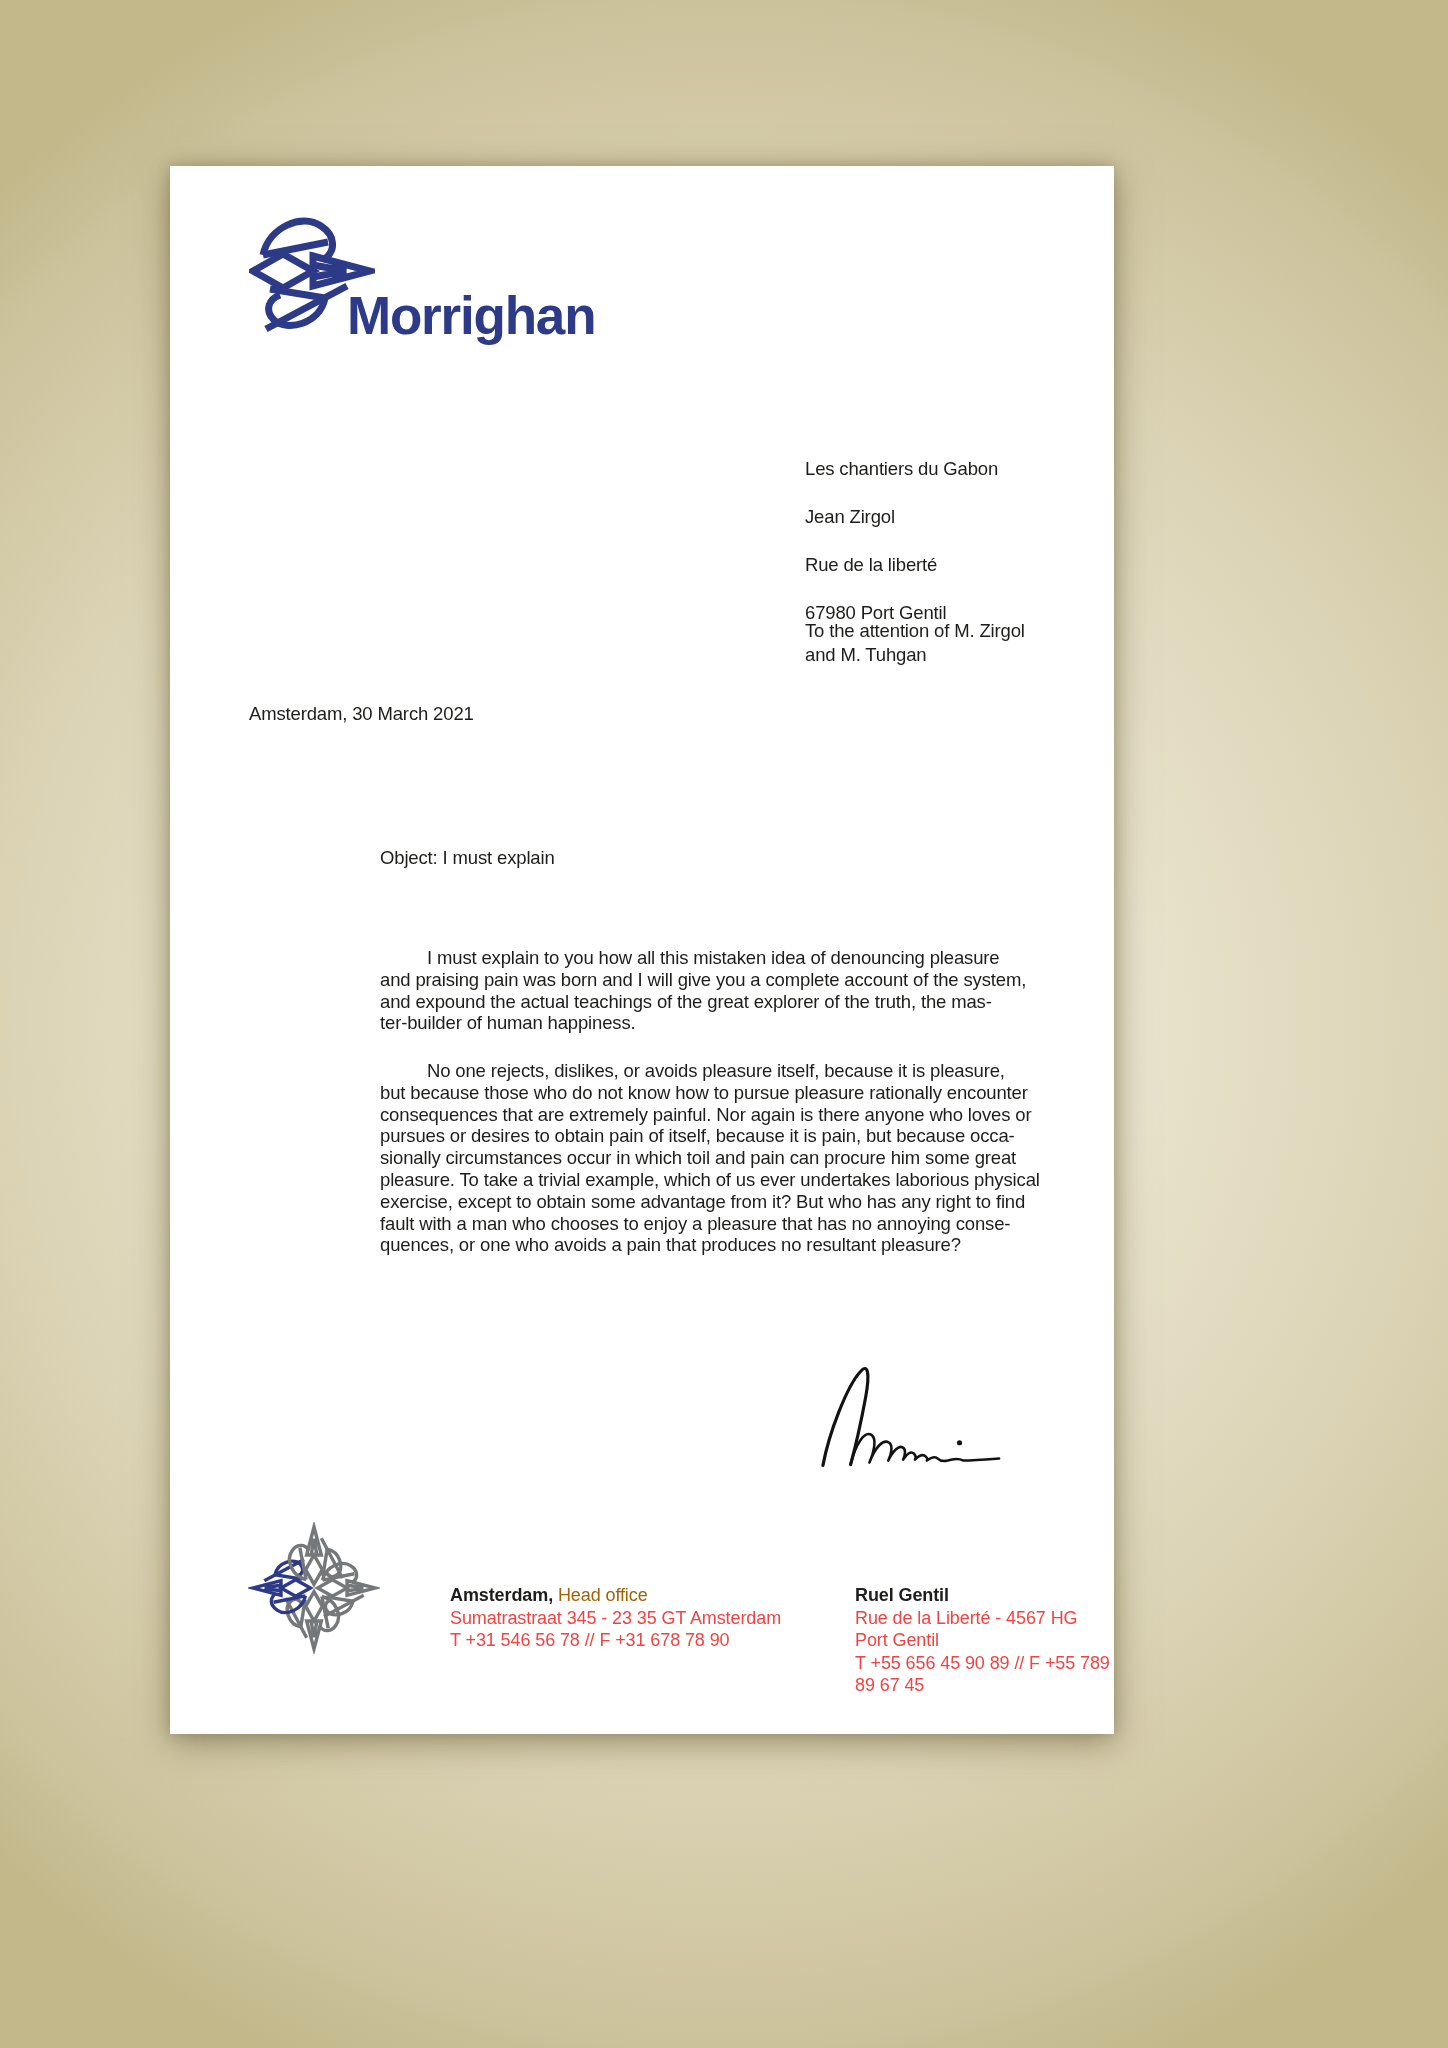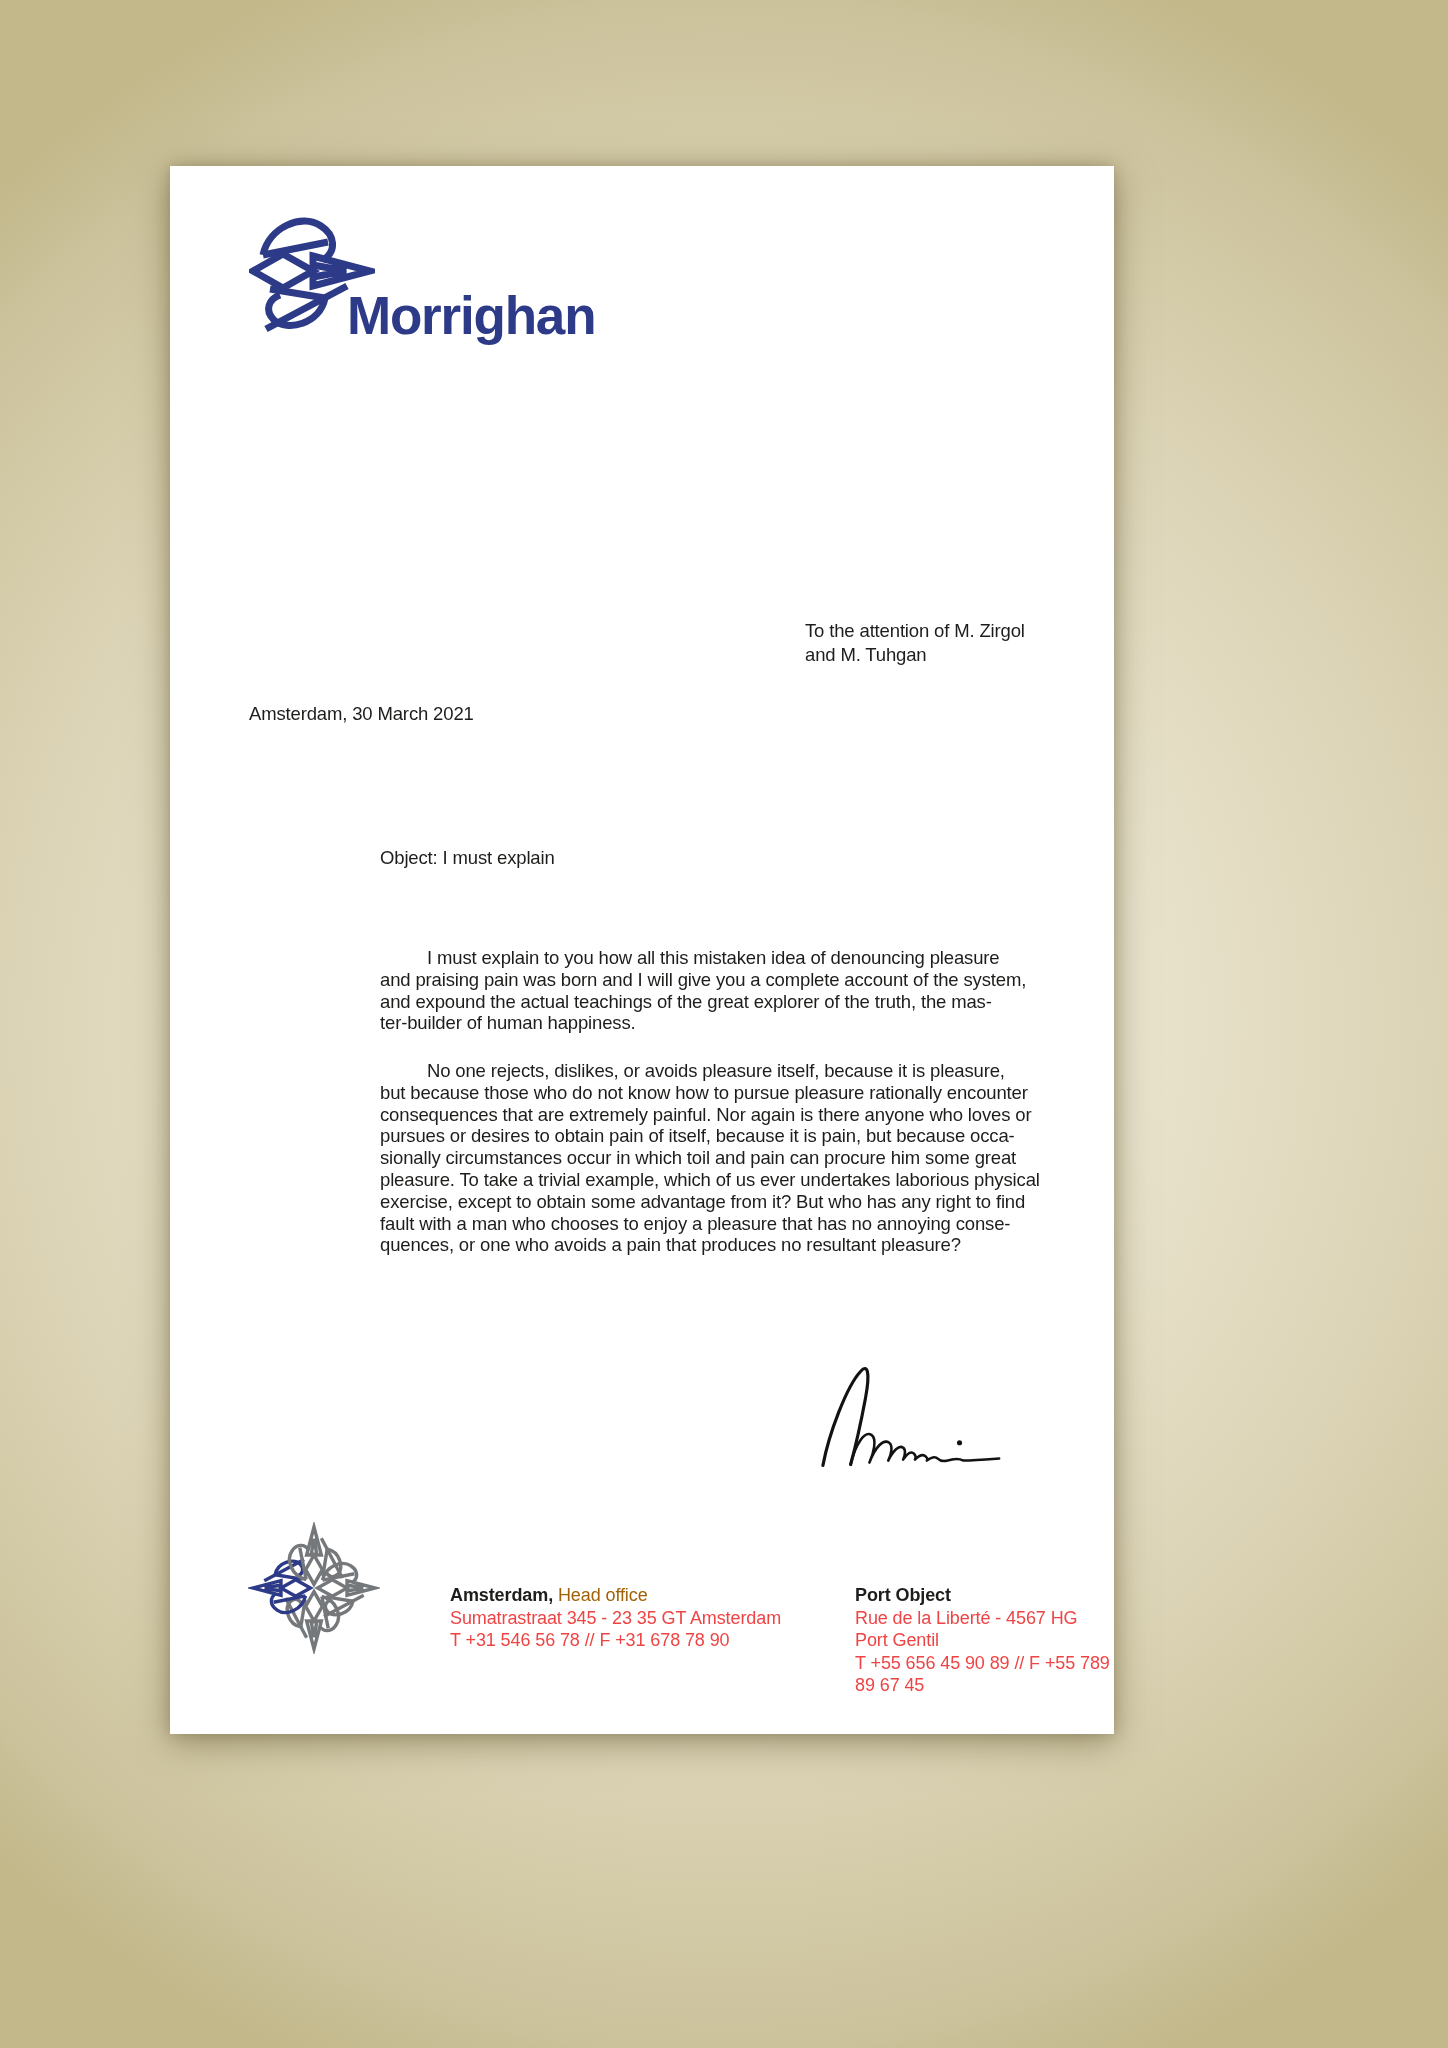--- a/index.html
+++ b/index.html
@@ -49,20 +49,26 @@
         <path d="M76,90 C71,116 38,124 25,112 C15,102 20,91 31,87"></path>
         <path d="M21,81 L76,90"></path>
         <path d="M17,121 L98,78"></path>
       </g>
     </defs>
     <use href="#mm" style="color:#2d3a87"></use>
   </svg>
 
   <div class="abs wordmark" style="left:177px; top:123px;">Morrighan</div>
 
+  <div class="abs txt" style="left:635px; top:267px; line-height:24px;">
+    <div>Les chantiers du Gabon</div>
+    <div>Jean Zirgol</div>
+    <div>Rue de la liberté</div>
+    <div>67980 Port Gentil</div>
+  </div>
 
   <div class="abs txt" style="left:635px; top:453px;">To the attention of M. Zirgol
 and M. Tuhgan</div>
 
   <div class="abs txt dateline" style="left:79px; top:536px;">Amsterdam, 30 March 2021</div>
 
 
   <div class="abs txt" style="left:210px; top:680px;">Object: I must explain</div>
 
   <div class="abs txt body-par indent" style="left:210px; top:894px;">No one rejects, dislikes, or avoids pleasure itself, because it is pleasure,
@@ -97,19 +103,19 @@
   <div class="abs foot-col" style="left:280px; top:1418px;">
     <div>
       <span class="foot-city">Amsterdam,</span><span class="foot-reg"> Head office</span>
     </div>
     <div class="foot-gray">Sumatrastraat 345 - 23 35 GT Amsterdam</div>
     <div class="foot-gray">T +31 546 56 78 // F +31 678 78 90</div>
   </div>
 
   <div class="abs foot-col" style="left:685px; top:1418px;">
     <div>
-      <span class="foot-city">Port Object</span><span class="foot-reg"></span>
+      <span class="foot-city">Ruel Gentil</span><span class="foot-reg"></span>
     </div>
     <div class="foot-gray">Rue de la Liberté - 4567 HG Port Gentil</div>
     <div class="foot-gray">T +55 656 45 90 89 // F +55 789 89 67 45</div>
   </div>
 
 </div>
 
 </body></html>

